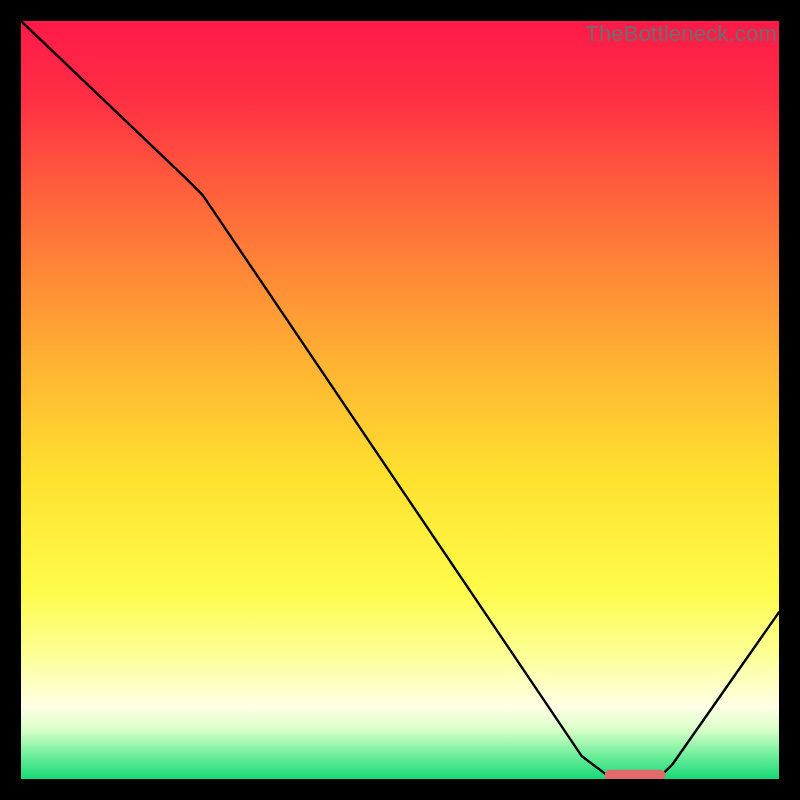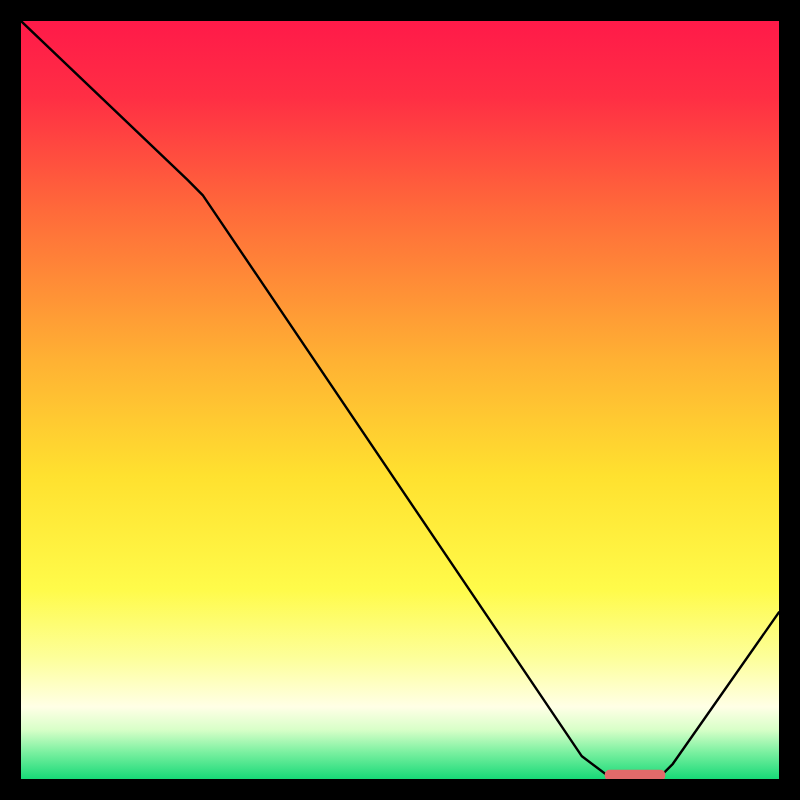--- a/index.html
+++ b/index.html
@@ -54,13 +54,14 @@
           <stop offset="90.5%" stop-color="#ffffe6"></stop>
           <stop offset="93.5%" stop-color="#d8ffc8"></stop>
           <stop offset="96.5%" stop-color="#7af0a0"></stop>
           <stop offset="100%" stop-color="#17d977"></stop>
         </linearGradient>
     </defs>
     <rect x="0" y="0" width="758" height="758" fill="url(#bg-grad)"></rect>
     <path id="curve-path" fill="none" stroke-width="2.4" stroke-linejoin="round" stroke-linecap="round" d="M0.0,0.0 L166.8,159.2 L181.9,174.3 L560.9,735.3 L591.2,758.0 L636.7,758.0 L651.9,742.8 L758.0,591.2" stroke="#000000"></path>
     <rect id="marker-rect" rx="5" ry="5" height="11" x="583.7" width="60.6" y="748.7" fill="#e26a6a"></rect>
   </svg>
+  <div class="watermark">TheBottleneck.com</div>
 </div>
 
 </body></html>

